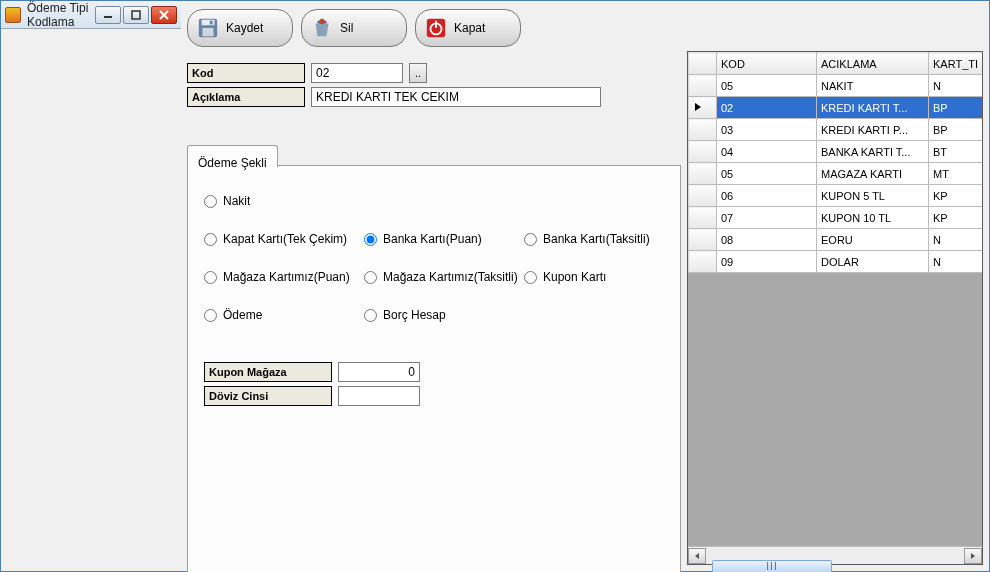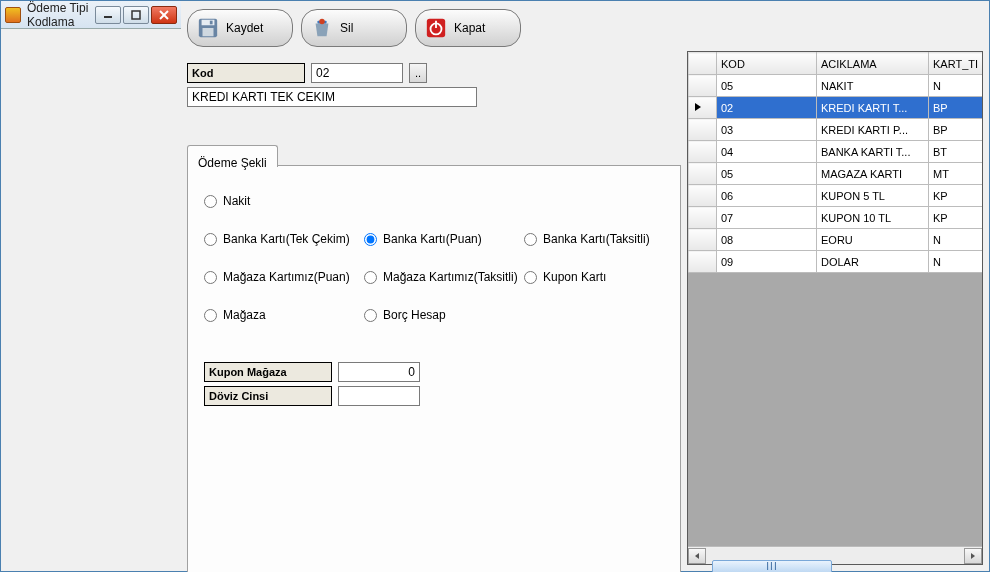--- a/index.html
+++ b/index.html
@@ -300,39 +300,40 @@
         </div>
       </div>
 
       <div class="form-rows">
         <div class="form-row">
           <div class="form-label">Kod</div>
           <input class="text-input kod-input" value="02" style="">
           <div class="lookup-btn">..</div>
         </div>
         <div class="form-row">
+          <div class="form-label">Açıklama</div>
           <input class="text-input aciklama-input" value="KREDI KARTI TEK CEKIM" style="">
         </div>
       </div>
 
       <div style="position:relative; margin-top:34px; flex:1;">
         <div class="tab-area" style="height:100%;">
           <div class="tab-header">
             <div class="tab">Ödeme Şekli</div>
           </div>
 
           <div class="radio-grid">
             <label class="radio-item span3">
               <input type="radio" name="pt" style="">
               <span>Nakit</span>
             </label>
 
             <label class="radio-item">
               <input type="radio" name="pt" style="">
-              <span>Banka Kartı(Tek Çekim)</span>
+              <span>Kapat Kartı(Tek Çekim)</span>
             </label>
             <label class="radio-item">
               <input type="radio" name="pt" checked="" style="">
               <span>Banka Kartı(Puan)</span>
             </label>
             <label class="radio-item">
               <input type="radio" name="pt" style="">
               <span>Banka Kartı(Taksitli)</span>
             </label>
 
@@ -344,21 +345,21 @@
               <input type="radio" name="pt" style="">
               <span>Mağaza Kartımız(Taksitli)</span>
             </label>
             <label class="radio-item">
               <input type="radio" name="pt" style="">
               <span>Kupon Kartı</span>
             </label>
 
             <label class="radio-item">
               <input type="radio" name="pt" style="">
-              <span>Mağaza</span>
+              <span>Ödeme</span>
             </label>
             <label class="radio-item">
               <input type="radio" name="pt" style="">
               <span>Borç Hesap</span>
             </label>
             <div></div>
           </div>
 
           <div class="sub-rows">
             <div class="form-row">

